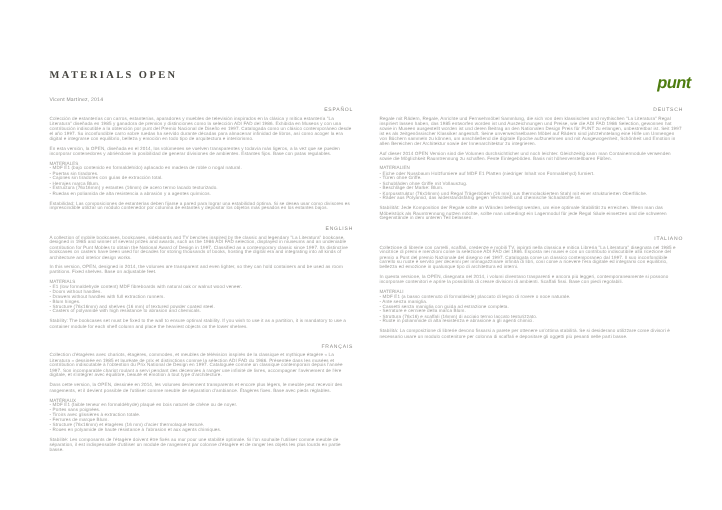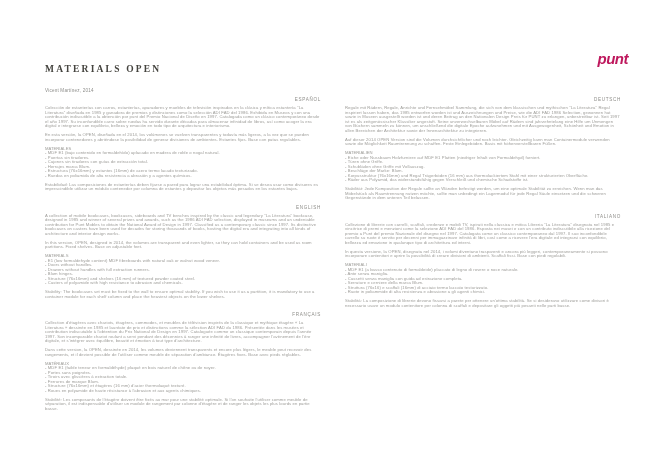--- a/index.html
+++ b/index.html
@@ -1,24 +1,24 @@
 <!DOCTYPE html>
 <html><head>
 <meta charset="utf-8">
 <style>
   html,body{margin:0;padding:0;background:#ffffff;}
   .page{
     position:relative;width:656px;height:464px;background:#ffffff;overflow:hidden;
     font-family:"Liberation Sans", sans-serif;
   }
   .logo{
-    position:absolute;top:50px;right:28px;
+    position:absolute;top:67px;right:28px;
     font-family:"Liberation Sans", sans-serif;
     font-size:15px;font-weight:bold;font-style:italic;
-    letter-spacing:-0.5px;color:#be185d;
+    letter-spacing:-0.5px;color:#4d7c0f;
   }
   .title{
     position:absolute;left:45px;top:64px;
     font-family:"Liberation Serif", serif;
     font-size:9.5px;font-weight:bold;letter-spacing:2.2px;color:#45443f;
   }
   .subtitle{
     position:absolute;left:45px;top:88px;
     font-size:4.6px;color:#8d8d8a;letter-spacing:0.2px;
   }

